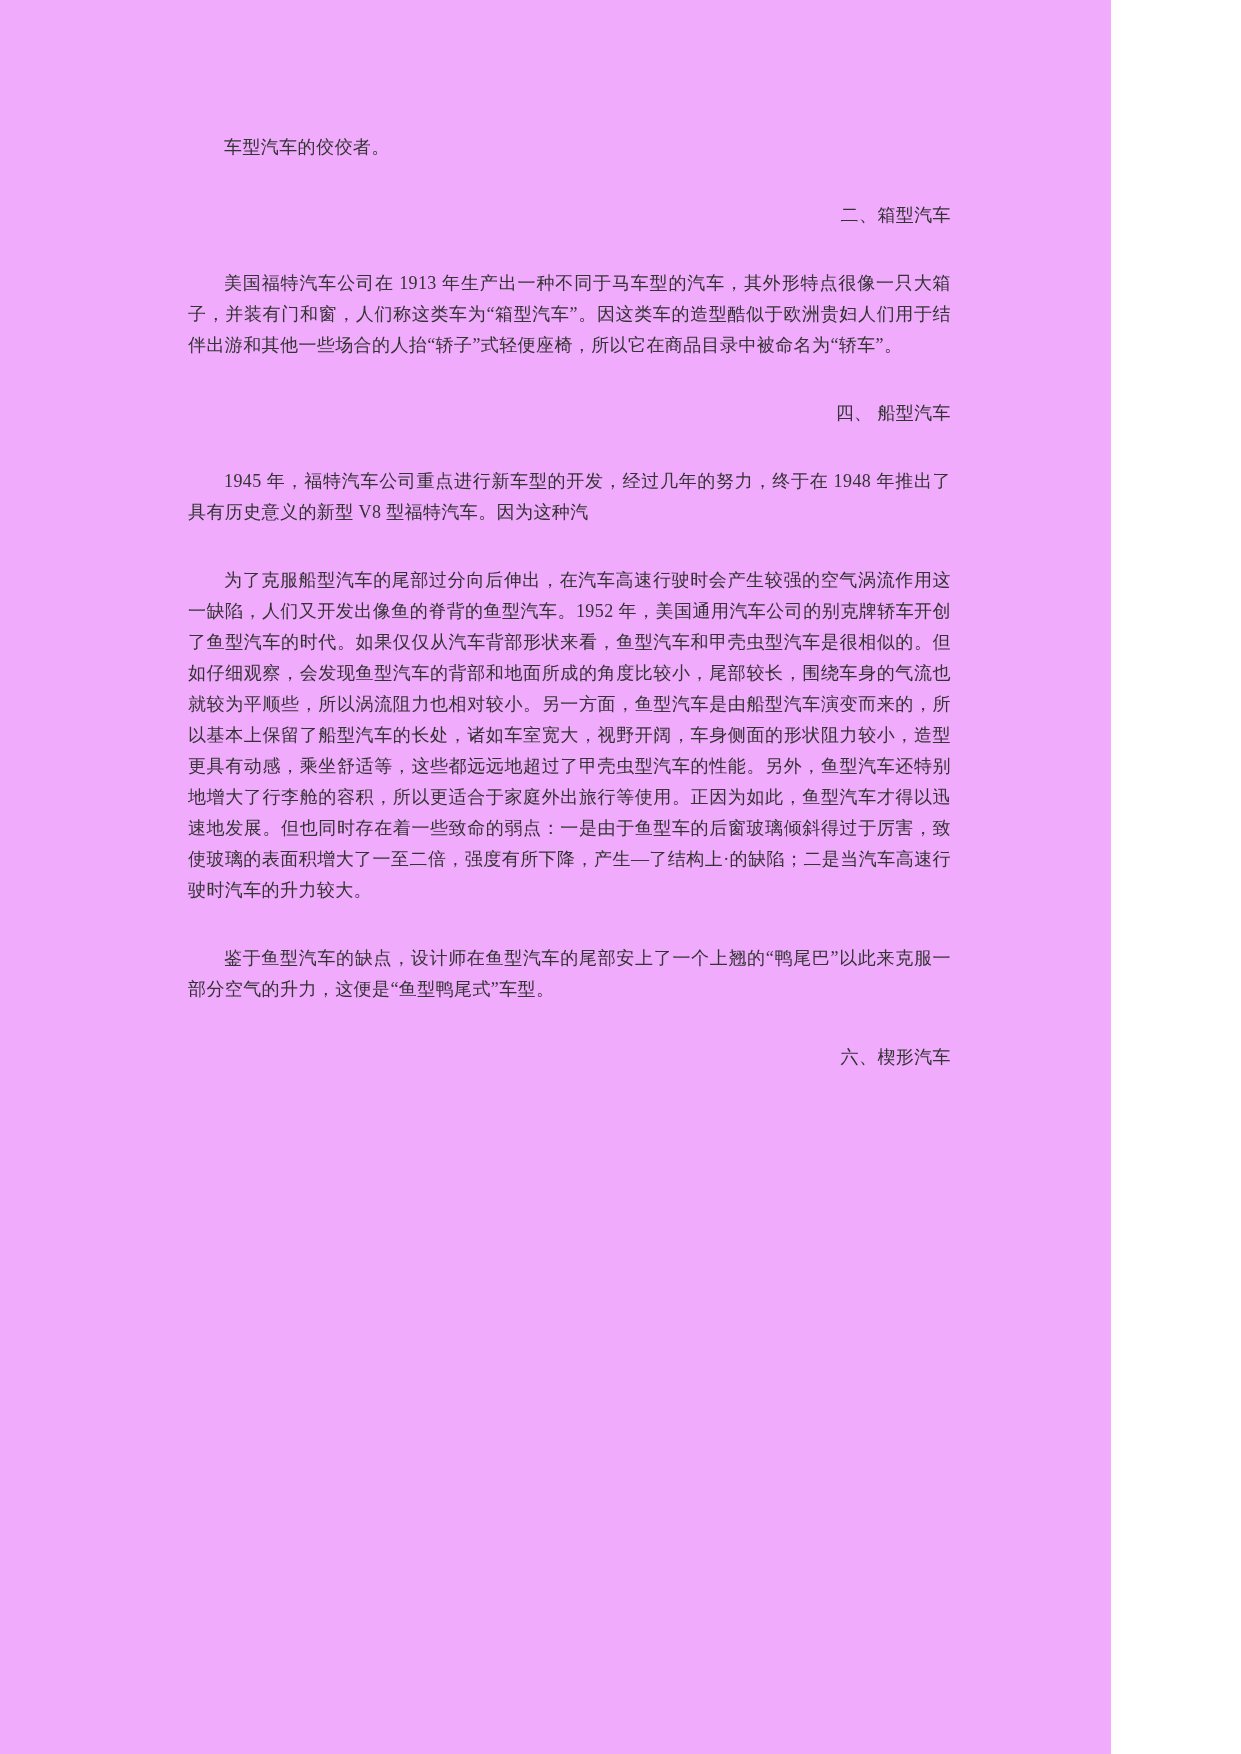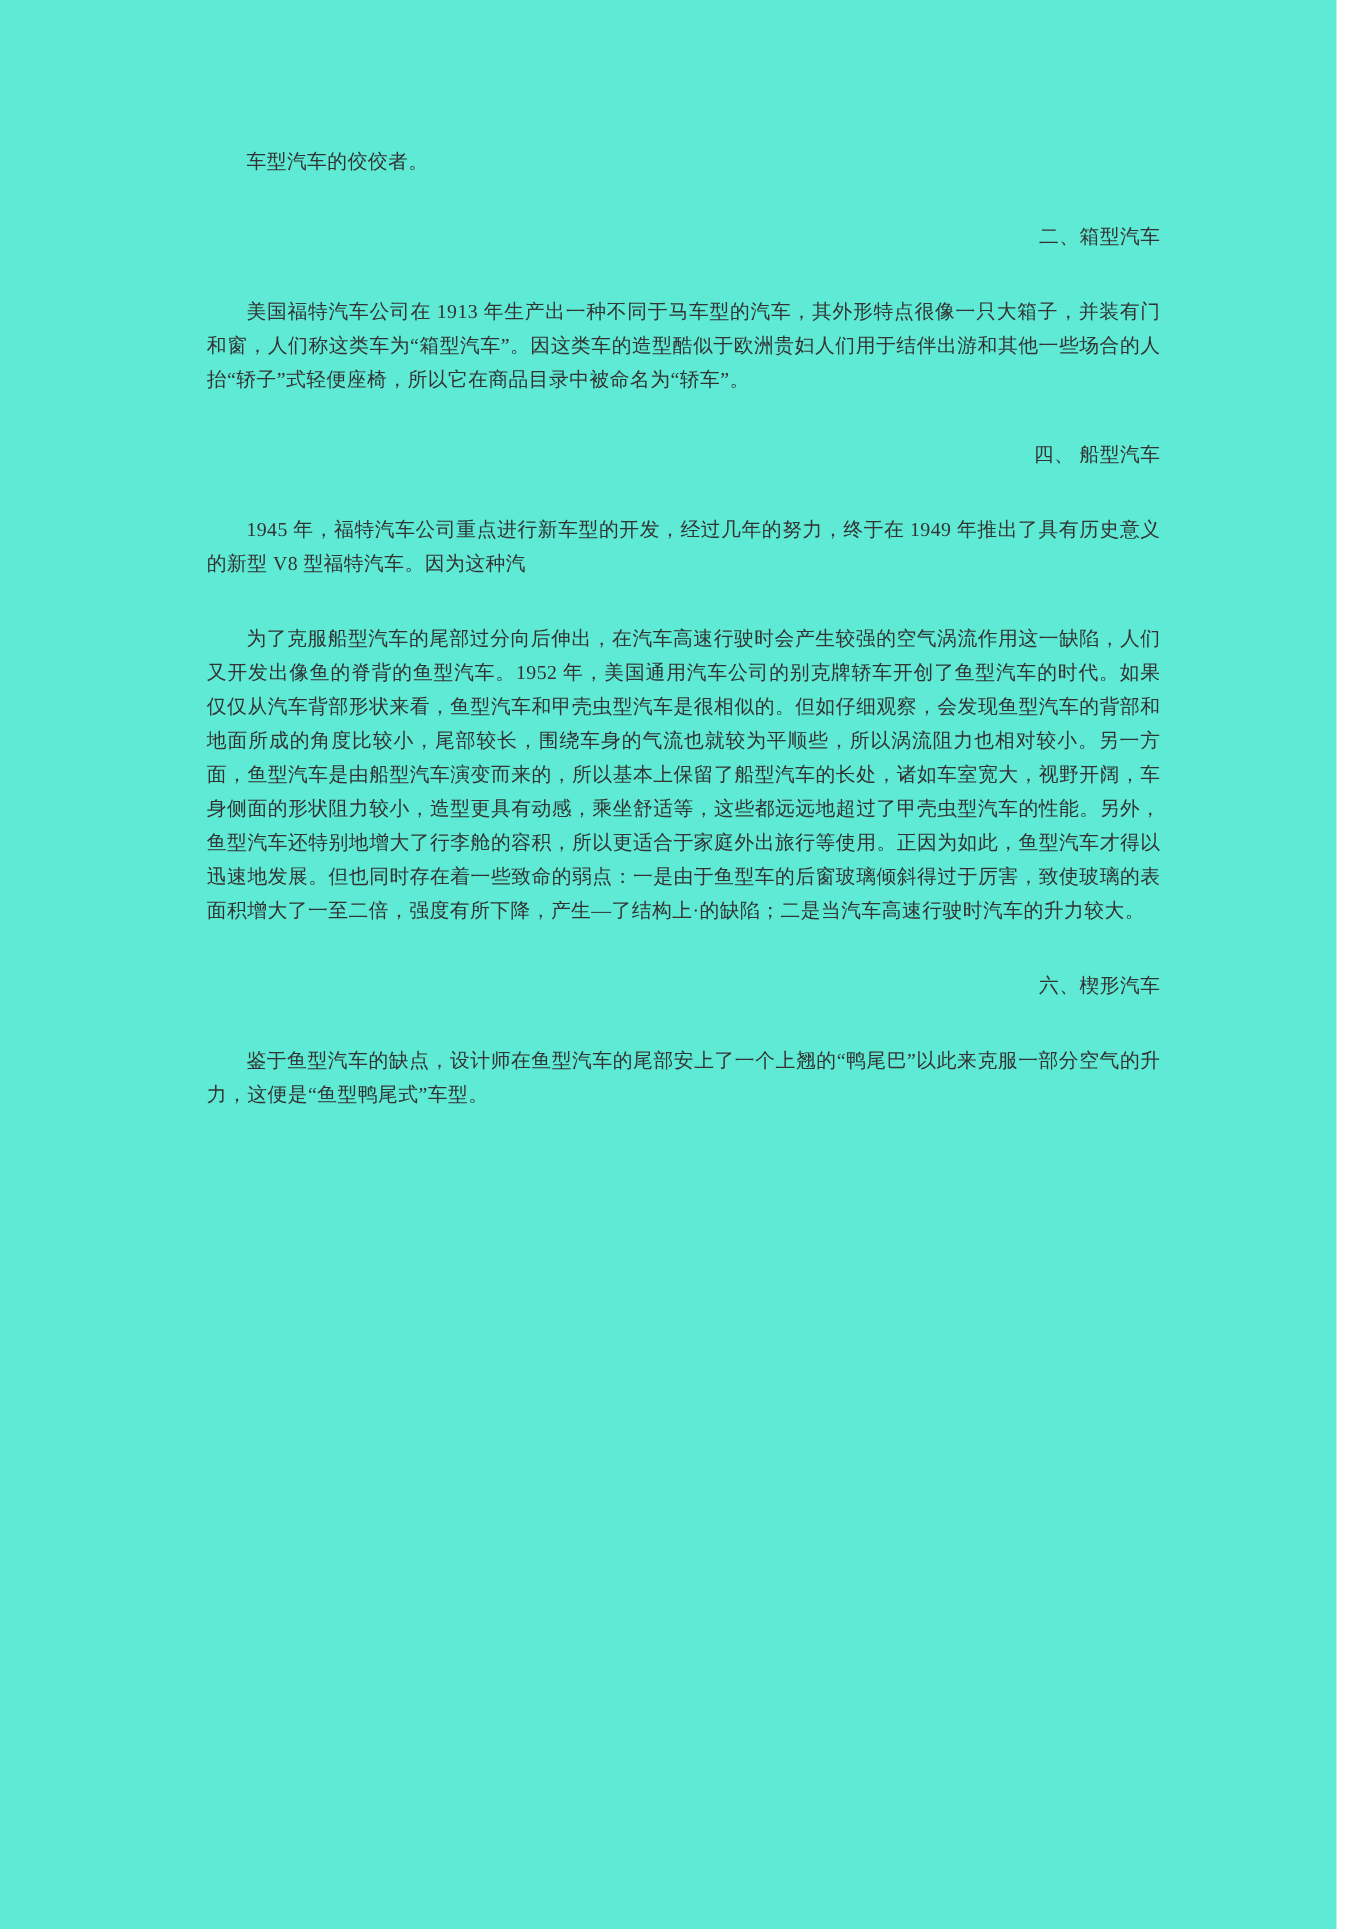--- a/index.html
+++ b/index.html
@@ -8,25 +8,25 @@
     background: #ffffff;
   }
   body {
     width: 1241px;
     height: 1754px;
     font-family: "Liberation Serif", "DejaVu Serif", serif;
     color: #333333;
   }
   .page {
     box-sizing: border-box;
-    width: 1215px;
+    width: 1111px;
     height: 1754px;
     padding: 132px 160px 40px 188px;
     overflow: hidden;
-    background: #5eead4;
+    background: #f0abfc;
   }
   .block {
     margin: 0 0 37px 0;
     font-size: 18px;
     line-height: 31px;
     text-align: justify;
     text-indent: 2em;
     letter-spacing: 0.4px;
     word-break: break-all;
   }
@@ -35,17 +35,17 @@
   }
 </style>
 </head>
 <body>
 
 <div class="page">
   <p class="block">车型汽车的佼佼者。</p>
   <p class="block heading">二、箱型汽车</p>
   <p class="block">美国福特汽车公司在 1913 年生产出一种不同于马车型的汽车，其外形特点很像一只大箱子，并装有门和窗，人们称这类车为“箱型汽车”。因这类车的造型酷似于欧洲贵妇人们用于结伴出游和其他一些场合的人抬“轿子”式轻便座椅，所以它在商品目录中被命名为“轿车”。</p>
   <p class="block heading">四、 船型汽车</p>
-  <p class="block">1945 年，福特汽车公司重点进行新车型的开发，经过几年的努力，终于在 1949 年推出了具有历史意义的新型 V8 型福特汽车。因为这种汽</p>
+  <p class="block">1945 年，福特汽车公司重点进行新车型的开发，经过几年的努力，终于在 1948 年推出了具有历史意义的新型 V8 型福特汽车。因为这种汽</p>
   <p class="block">为了克服船型汽车的尾部过分向后伸出，在汽车高速行驶时会产生较强的空气涡流作用这一缺陷，人们又开发出像鱼的脊背的鱼型汽车。1952 年，美国通用汽车公司的别克牌轿车开创了鱼型汽车的时代。如果仅仅从汽车背部形状来看，鱼型汽车和甲壳虫型汽车是很相似的。但如仔细观察，会发现鱼型汽车的背部和地面所成的角度比较小，尾部较长，围绕车身的气流也就较为平顺些，所以涡流阻力也相对较小。另一方面，鱼型汽车是由船型汽车演变而来的，所以基本上保留了船型汽车的长处，诸如车室宽大，视野开阔，车身侧面的形状阻力较小，造型更具有动感，乘坐舒适等，这些都远远地超过了甲壳虫型汽车的性能。另外，鱼型汽车还特别地增大了行李舱的容积，所以更适合于家庭外出旅行等使用。正因为如此，鱼型汽车才得以迅速地发展。但也同时存在着一些致命的弱点：一是由于鱼型车的后窗玻璃倾斜得过于厉害，致使玻璃的表面积增大了一至二倍，强度有所下降，产生—了结构上·的缺陷；二是当汽车高速行驶时汽车的升力较大。</p>
+  <p class="block">鉴于鱼型汽车的缺点，设计师在鱼型汽车的尾部安上了一个上翘的“鸭尾巴”以此来克服一部分空气的升力，这便是“鱼型鸭尾式”车型。</p>
   <p class="block heading">六、楔形汽车</p>
-  <p class="block">鉴于鱼型汽车的缺点，设计师在鱼型汽车的尾部安上了一个上翘的“鸭尾巴”以此来克服一部分空气的升力，这便是“鱼型鸭尾式”车型。</p>
 </div>
 
 </body></html>

